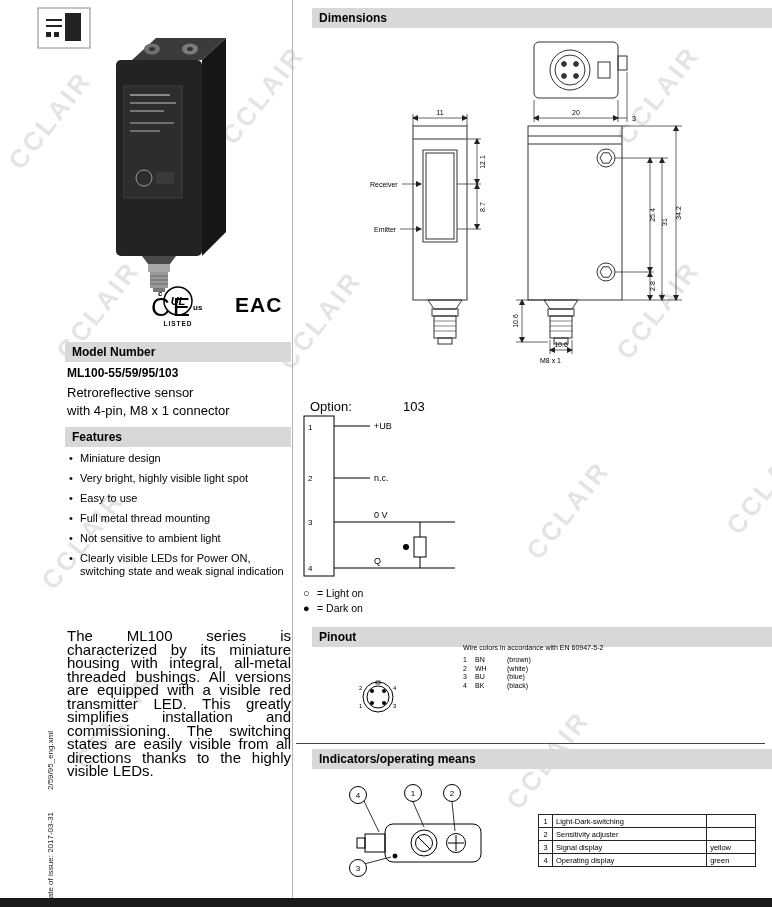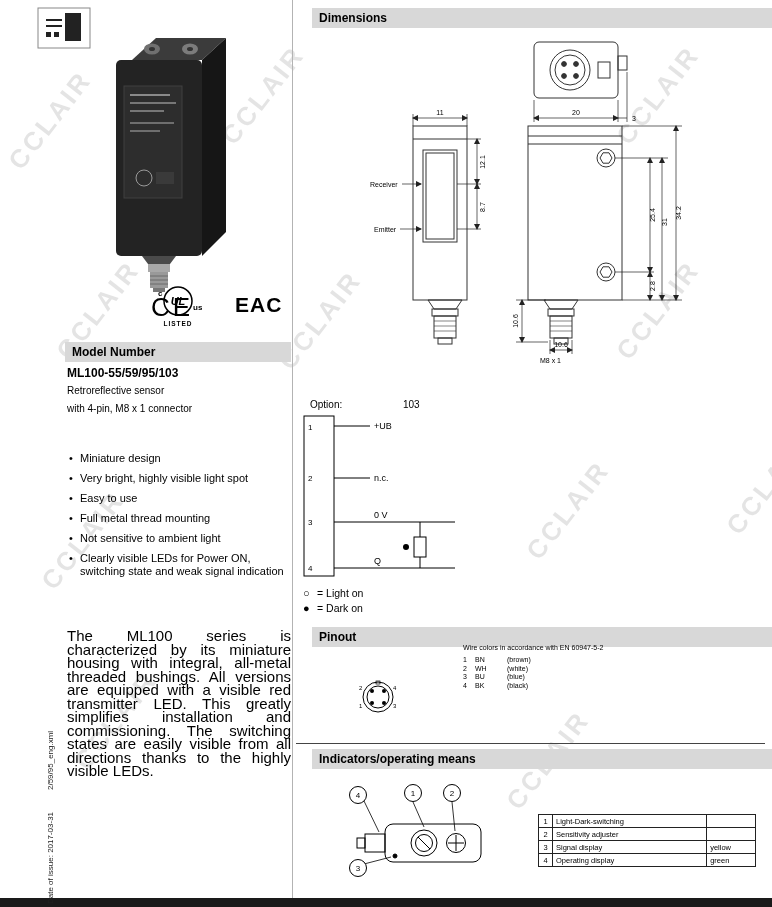--- a/index.html
+++ b/index.html
@@ -1,21 +1,21 @@
 <!DOCTYPE html>
 <html><head>
 <meta charset="utf-8">
 <style>
   * { margin:0; padding:0; box-sizing:border-box; }
   body { font-family:"Liberation Sans", sans-serif; background:#fff; color:#000; }
   .page { position:relative; width:772px; height:907px; background:#fff; overflow:hidden; }
   .hdr { position:absolute; height:20px; background:#d8d8d8; font-size:12px; font-weight:bold; line-height:20px; padding-left:7px; }
   .hdr-left { left:65px; width:226px; }
   .hdr-right { left:312px; width:469px; }
-  .txt { position:absolute; font-size:10px; }
+  .txt { position:absolute; font-size:13px; }
   .bold { font-weight:bold; font-size:12px; }
   .wm { position:absolute; font-size:26px; font-weight:bold; letter-spacing:3px;
         color:rgba(90,90,90,0.16); transform:rotate(-52deg); white-space:nowrap; pointer-events:none; }
   .vdivider { position:absolute; left:292px; top:0; width:1px; height:899px; background:#b3b3b3; }
   .hline { position:absolute; height:1px; background:#444; }
   .bottombar { position:absolute; left:0; top:898px; width:772px; height:9px; background:#1a1a1a; }
   .features-list { position:absolute; left:67px; top:452px; width:224px; list-style:none; font-size:11px; }
   .features-list li { position:relative; padding-left:13px; line-height:13px; margin-bottom:7px; }
   .features-list li::before { content:"•"; position:absolute; left:2px; }
   .para { position:absolute; left:67px; top:629px; width:224px; font-size:15px; line-height:13.5px; text-align:justify; }
@@ -98,20 +98,21 @@
     <text x="39" y="27" font-size="8" font-weight="bold">us</text>
     <text x="24" y="43" text-anchor="middle" font-size="6.5" font-weight="bold" letter-spacing="1">LISTED</text>
   </svg>
   <div class="eac-mark">EAC</div>
 
   <div class="hdr hdr-left" style="top:342px">Model Number</div>
   <div class="txt bold" style="left:67px;top:366px">ML100-55/59/95/103</div>
   <div class="txt" style="left:67px;top:385px">Retroreflective sensor</div>
   <div class="txt" style="left:67px;top:403px">with 4-pin, M8 x 1 connector</div>
 
+  <div class="hdr hdr-left" style="top:427px">Features</div>
   <ul class="features-list">
     <li>Miniature design</li>
     <li>Very bright, highly visible light spot</li>
     <li>Easy to use</li>
     <li>Full metal thread mounting</li>
     <li>Not sensitive to ambient light</li>
     <li>Clearly visible LEDs for Power ON, switching state and weak signal indication</li>
   </ul>
 
   <p class="para">The ML100 series is characterized by its miniature housing with integral, all-metal threaded bushings. All versions are equipped with a visible red transmitter LED. This greatly simplifies installation and commissioning. The switching states are easily visible from all directions thanks to the highly visible LEDs.</p>

